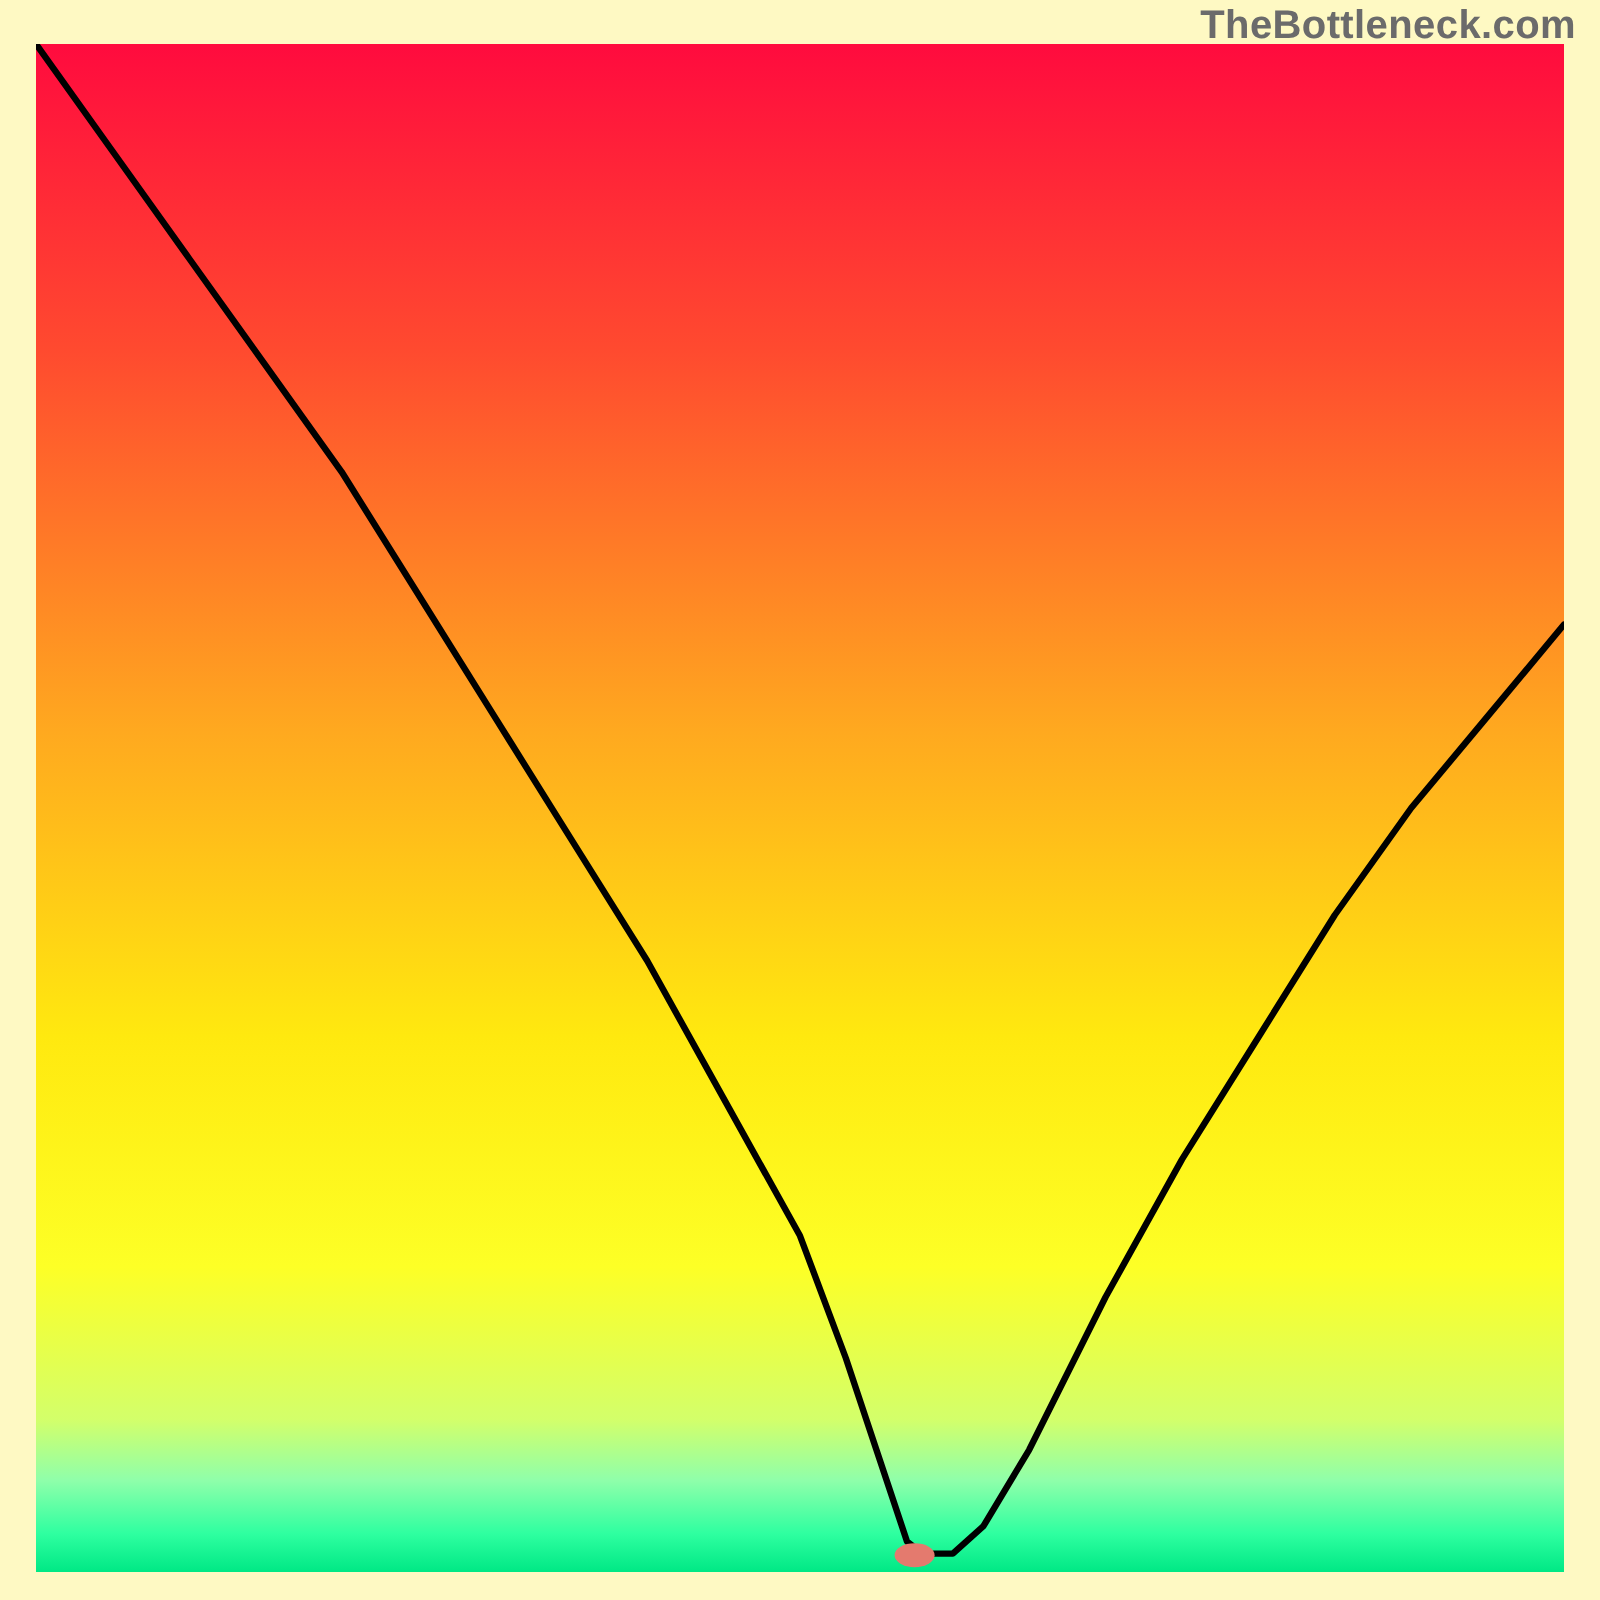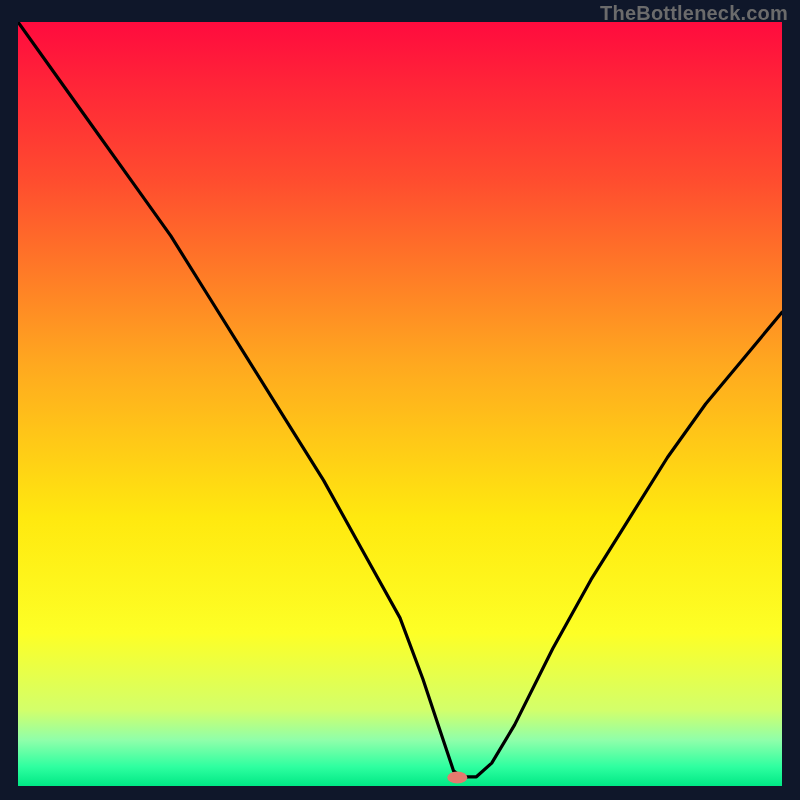--- a/index.html
+++ b/index.html
@@ -8,21 +8,21 @@
     width: 800px;
     height: 800px;
     background: #000;
     overflow: hidden;
     font-family: Arial, Helvetica, sans-serif;
   }
   .stage {
     position: relative;
     width: 800px;
     height: 800px;
-    background: #0f172a;
+    background: #fef9c3;
   }
   .plot {
     position: absolute;
     left: 18px;
     top: 22px;
     width: 764px;
     height: 764px;
   }
   .watermark {
     position: absolute;

